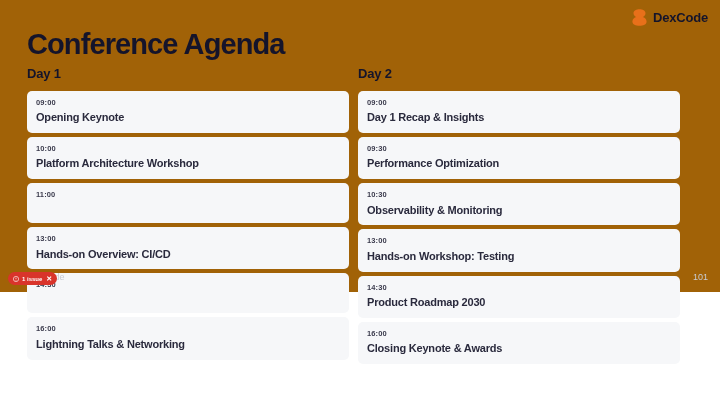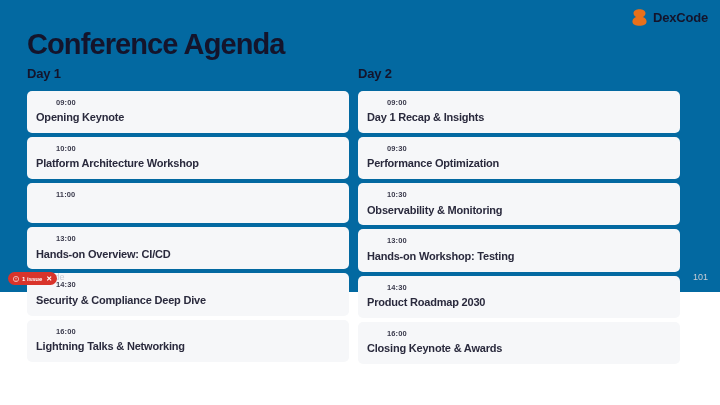--- a/index.html
+++ b/index.html
@@ -7,21 +7,21 @@
     width: 720px;
     height: 405px;
     overflow: hidden;
     background: #ffffff;
     font-family: "Liberation Sans", sans-serif;
   }
   .slide {
     position: relative;
     width: 720px;
     height: 292px;
-    background: #0369a1;
+    background: #a16207;
   }
 
   
   .brand {
     position: absolute;
     top: 9px;
     right: 12px;
     display: flex;
     align-items: center;
     gap: 6px;
@@ -80,21 +80,20 @@
     padding: 7px 9px 8px 9px;
     min-height: 40px;
   }
   .agenda-time {
     font-size: 7.5px;
     font-weight: bold;
     color: #3b3b4d;
     letter-spacing: 0.1px;
     line-height: 1.4;
     margin-bottom: 3px;
-    margin-left: 20px;
   }
   .agenda-topic {
     font-size: 11px;
     font-weight: bold;
     color: #2a2a3d;
     letter-spacing: -0.2px;
     line-height: 1.25;
   }
 
   
@@ -180,21 +179,20 @@
         </div>
         <div class="agenda-item">
           <div class="agenda-time">11:00</div>
         </div>
         <div class="agenda-item">
           <div class="agenda-time">13:00</div>
           <div class="agenda-topic">Hands-on Overview: CI/CD</div>
         </div>
         <div class="agenda-item">
           <div class="agenda-time">14:30</div>
-          <div class="agenda-topic">Security &amp; Compliance Deep Dive</div>
         </div>
         <div class="agenda-item">
           <div class="agenda-time">16:00</div>
           <div class="agenda-topic">Lightning Talks &amp; Networking</div>
         </div>
       </div>
     </div>
 
     <div class="column">
       <div class="column-heading">Day 2</div>

